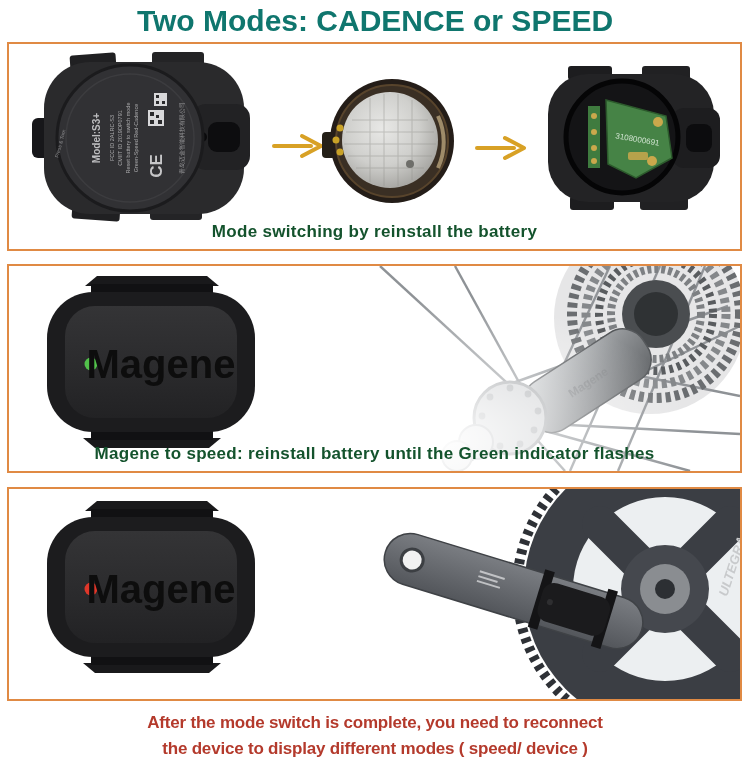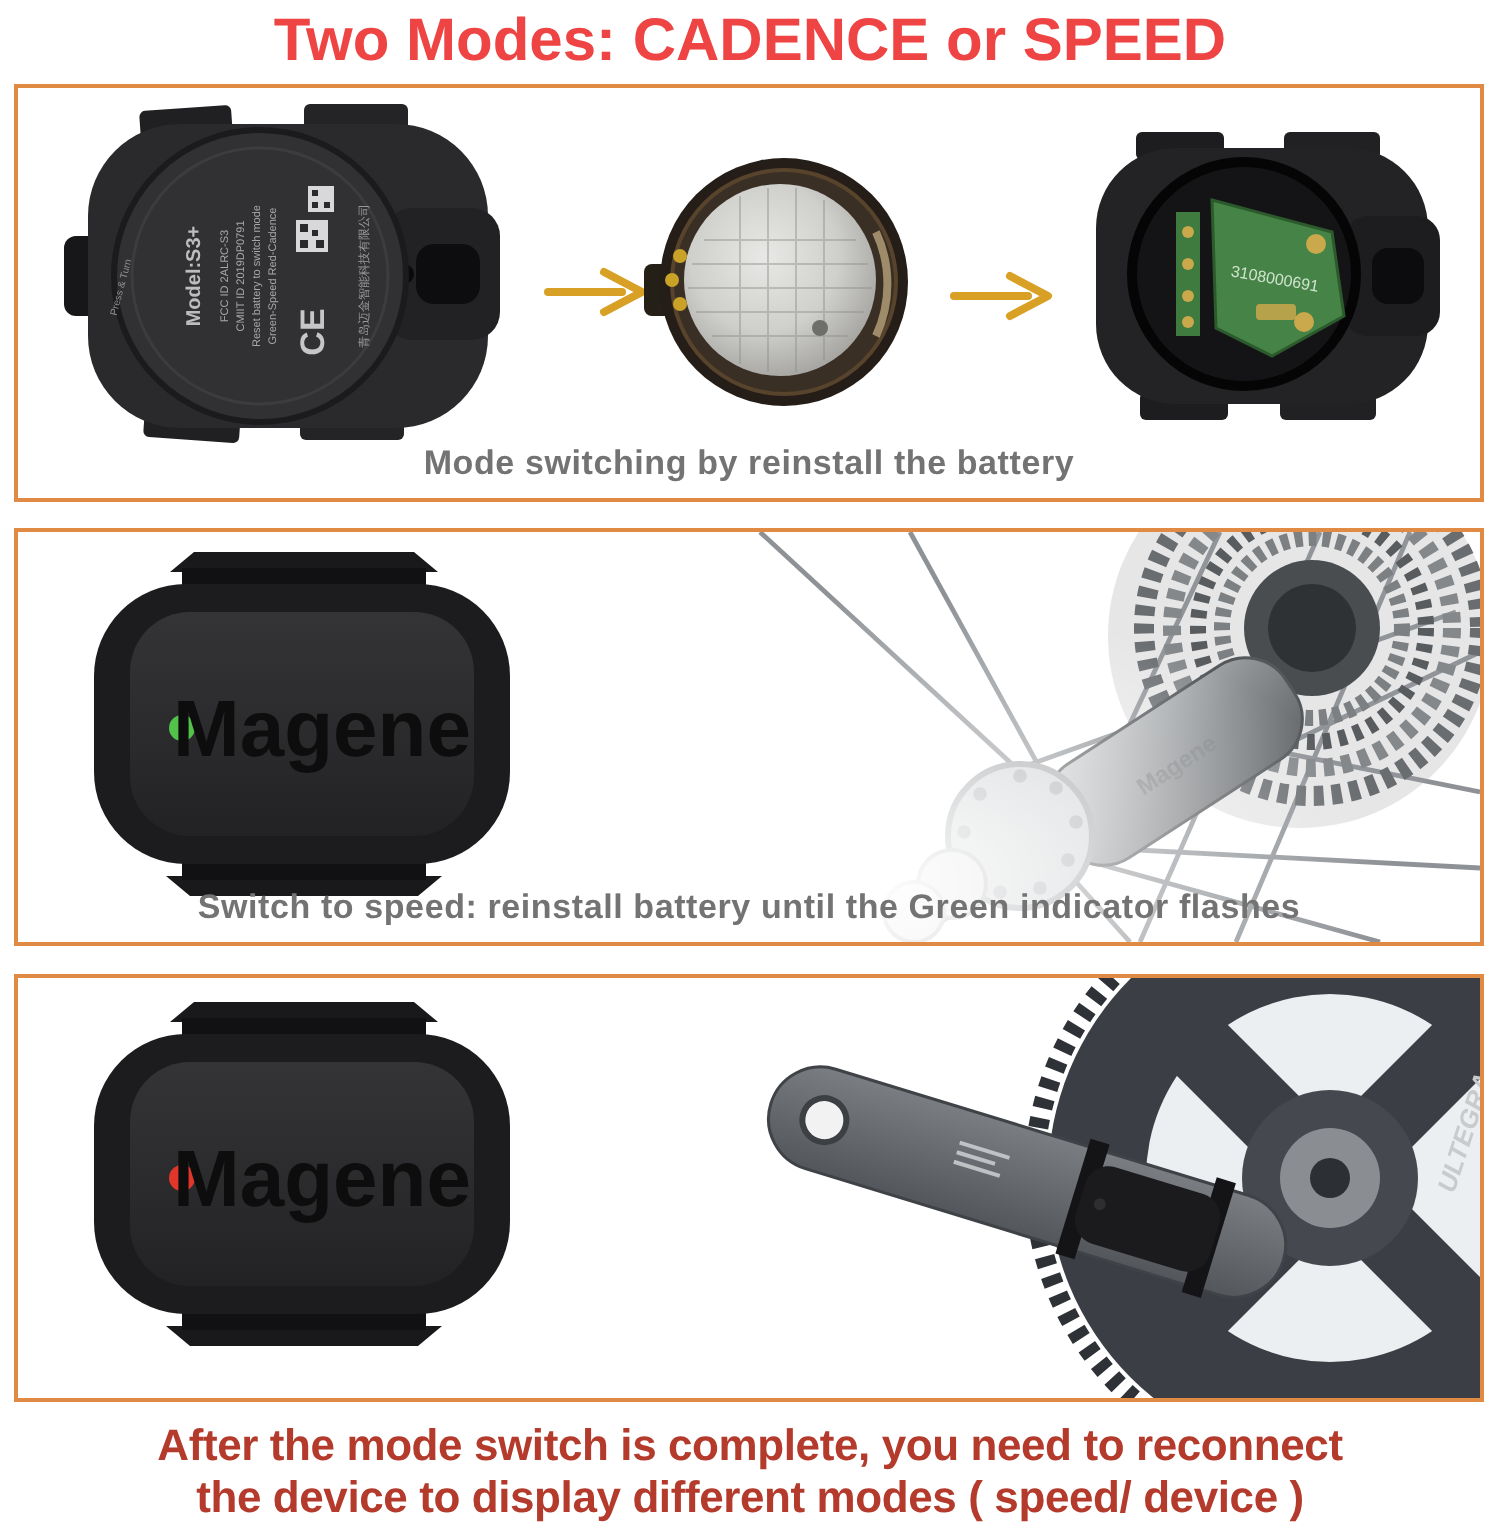--- a/index.html
+++ b/index.html
@@ -1,32 +1,32 @@
 <!DOCTYPE html>
 <html><head>
 <meta charset="utf-8">
 <style>
   html,body{margin:0;padding:0;background:#ffffff;}
   body{width:750px;height:765px;position:relative;overflow:hidden;
        font-family:"Liberation Sans", sans-serif;}
   .page-title{position:absolute;top:2px;left:0;width:750px;height:38px;
        line-height:38px;text-align:center;font-size:30px;font-weight:bold;
-       color:#ef4444;letter-spacing:0px;}
+       color:#0f766e;letter-spacing:0px;}
   .panel{position:absolute;left:7px;width:735px;background:#ffffff;
        border:2px solid #e08a44;box-sizing:border-box;overflow:hidden;}
   #panel-battery{top:42px;height:209px;}
   #panel-speed{top:264px;height:209px;}
   #panel-cadence{top:487px;height:214px;}
   .caption{position:absolute;left:0;right:0;bottom:7px;text-align:center;
-       font-size:17px;font-weight:bold;color:#737373;letter-spacing:.3px;
+       font-size:17px;font-weight:bold;color:#14532d;letter-spacing:.3px;
        z-index:5;}
   .abs{position:absolute;}
   svg text{font-family:"Liberation Sans", sans-serif;}
   .footer{position:absolute;top:710px;left:0;width:750px;text-align:center;
-       color:#b43a2c;font-weight:bold;font-size:22px;line-height:26px;
+       color:#b43a2c;font-weight:bold;font-size:17px;line-height:26px;
        letter-spacing:-.2px;}
 </style>
 </head>
 <body>
 
 <div class="page-title">Two Modes: CADENCE or SPEED</div>
 
 <div class="panel" id="panel-battery">
 
   <svg class="abs" style="left:23px;top:8px;" width="220" height="170" viewBox="0 0 220 170">
@@ -215,21 +215,21 @@
     <path d="M62 4 L172 4 L184 14 L50 14 Z" fill="#19191b"></path>
     <rect x="56" y="12" width="122" height="12" fill="#111113"></rect>
     <path d="M60 176 L174 176 L186 166 L48 166 Z" fill="#19191b"></path>
     <rect x="56" y="156" width="122" height="12" fill="#111113"></rect>
     <rect x="12" y="20" width="208" height="140" rx="46" fill="#1c1c1e"></rect>
     <rect x="30" y="34" width="172" height="112" rx="30" fill="url(#face1)"></rect>
     <circle cx="56" cy="92" r="6.5" fill="#52c24b"></circle>
     <text x="126" y="106" text-anchor="middle" font-size="40" font-weight="bold" fill="#0d0d0d" letter-spacing="0">Magene</text>
   </svg>
 
-  <div class="caption">Switch to speed:  reinstall battery until the Green indicator flashes</div>
+  <div class="caption">Magene to speed:  reinstall battery until the Green indicator flashes</div>
 </div>
 
 <div class="panel" id="panel-cadence">
 
   <svg class="abs" style="left:366px;top:0;" width="365" height="210" viewBox="0 0 365 210">
     <defs>
       <linearGradient id="arm" x1="0" y1="0" x2="0" y2="1">
         <stop offset="0%" stop-color="#7a7d82"></stop>
           <stop offset="100%" stop-color="#53565b"></stop>
       </linearGradient>

